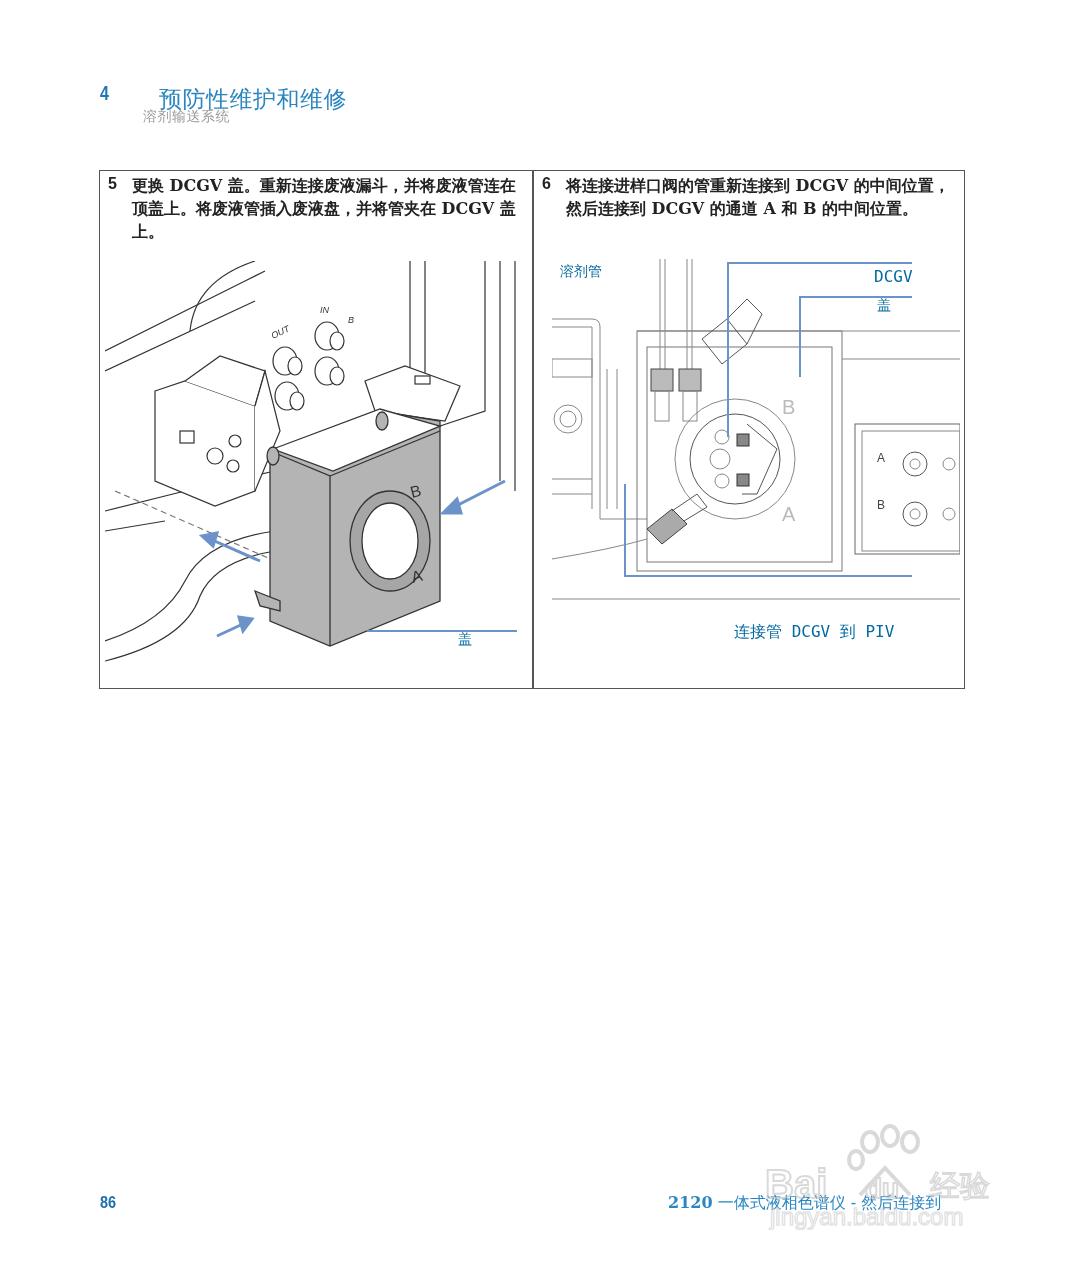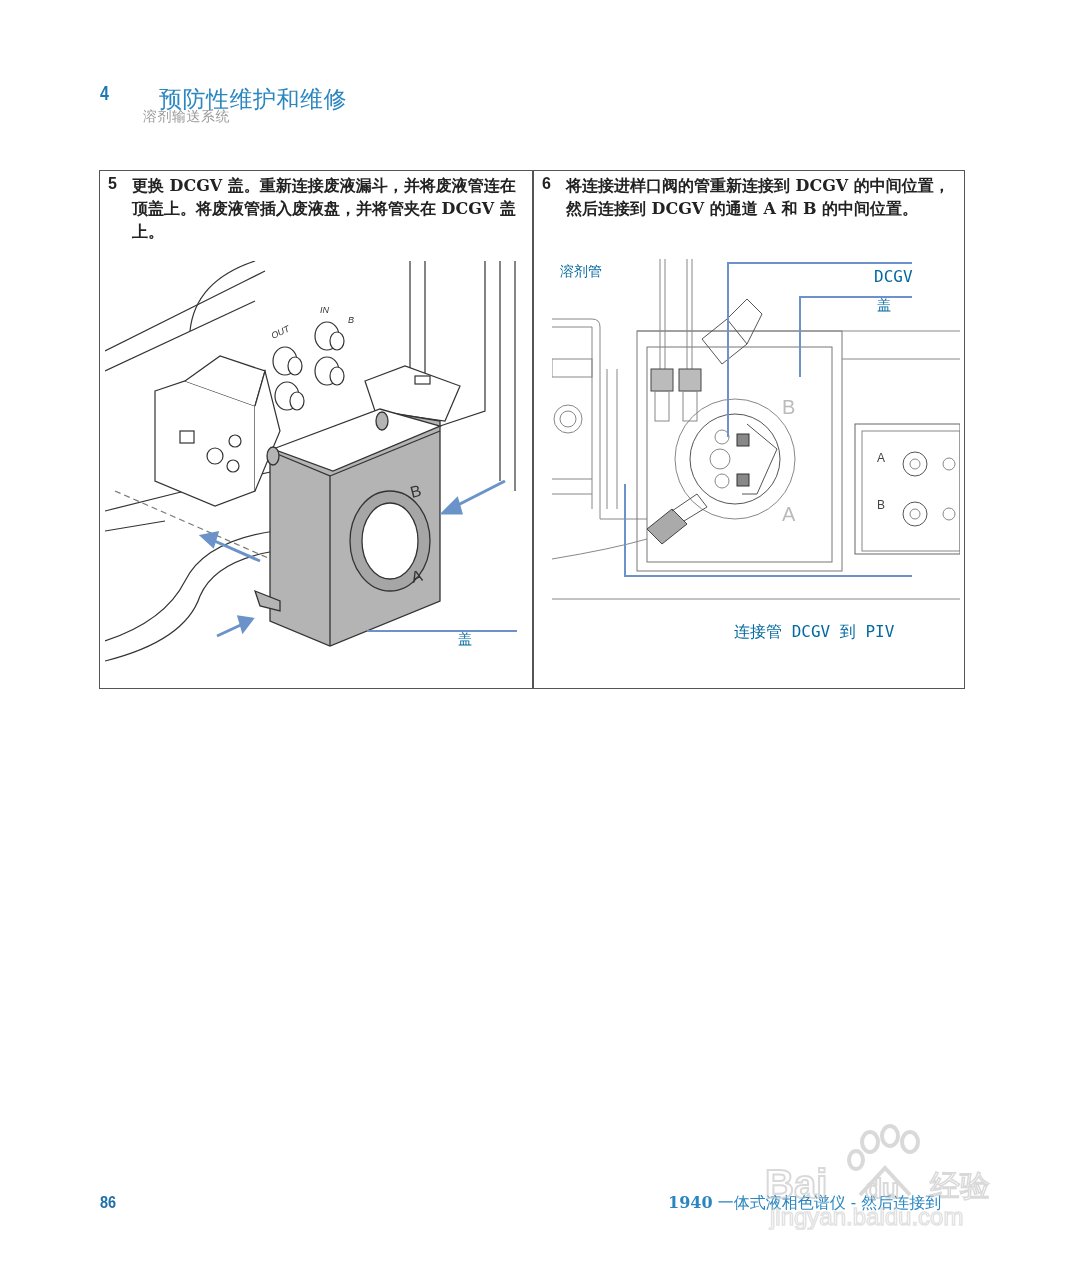--- a/index.html
+++ b/index.html
@@ -187,21 +187,21 @@
       <div class="callout" style="left:8px; top:4px;">溶剂管</div>
       <div class="callout mono" style="left:322px; top:8px;">DCGV</div>
       <div class="callout" style="left:325px; top:38px;">盖</div>
       <div class="callout mono" style="left:182px; top:318px; font-family: 'DejaVu Sans Mono', monospace; margin-top: 45px;">连接管 DCGV 到 PIV</div>
     </div>
   </div>
 </div>
 
 <div class="footer-page">86</div>
 <div class="footer-title">
-  <b>1940</b>
+  <b>2120</b>
   <span>一体式液相色谱仪 - 然后连接到</span>
 </div>
 
 <div class="watermark">
   <svg width="250" height="110" viewBox="0 0 250 110">
     <g fill="none" stroke="#bbb" stroke-width="4">
       <ellipse cx="110" cy="22" rx="8" ry="10"></ellipse>
       <ellipse cx="130" cy="16" rx="8" ry="10"></ellipse>
       <ellipse cx="150" cy="22" rx="8" ry="10"></ellipse>
       <ellipse cx="96" cy="40" rx="7" ry="9"></ellipse>

